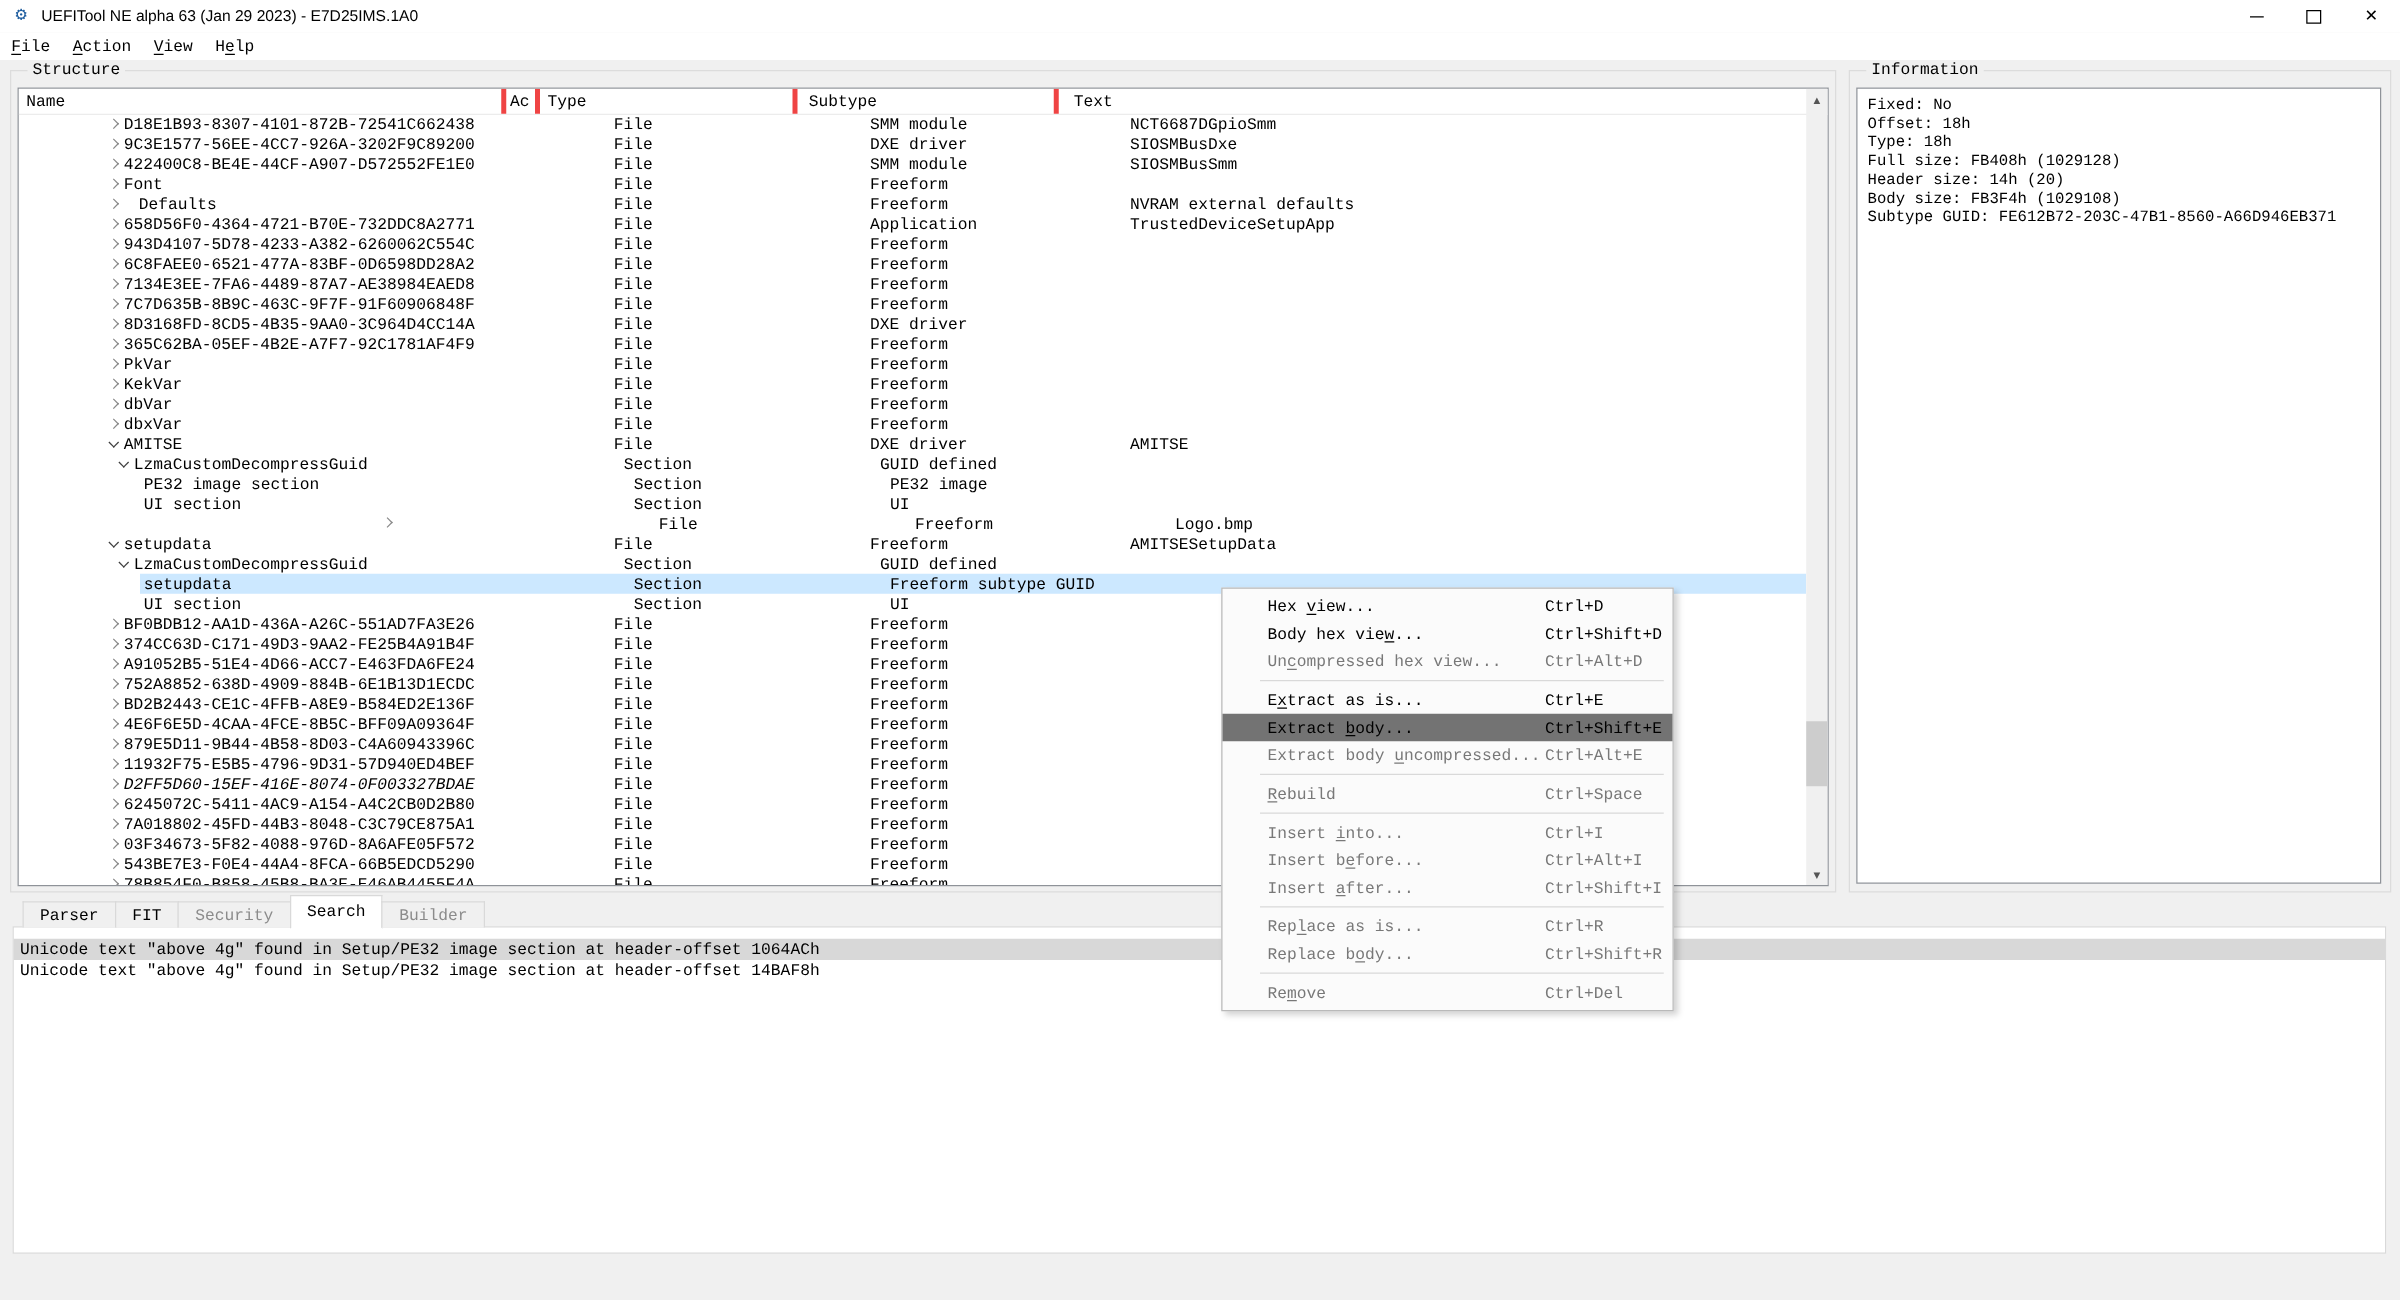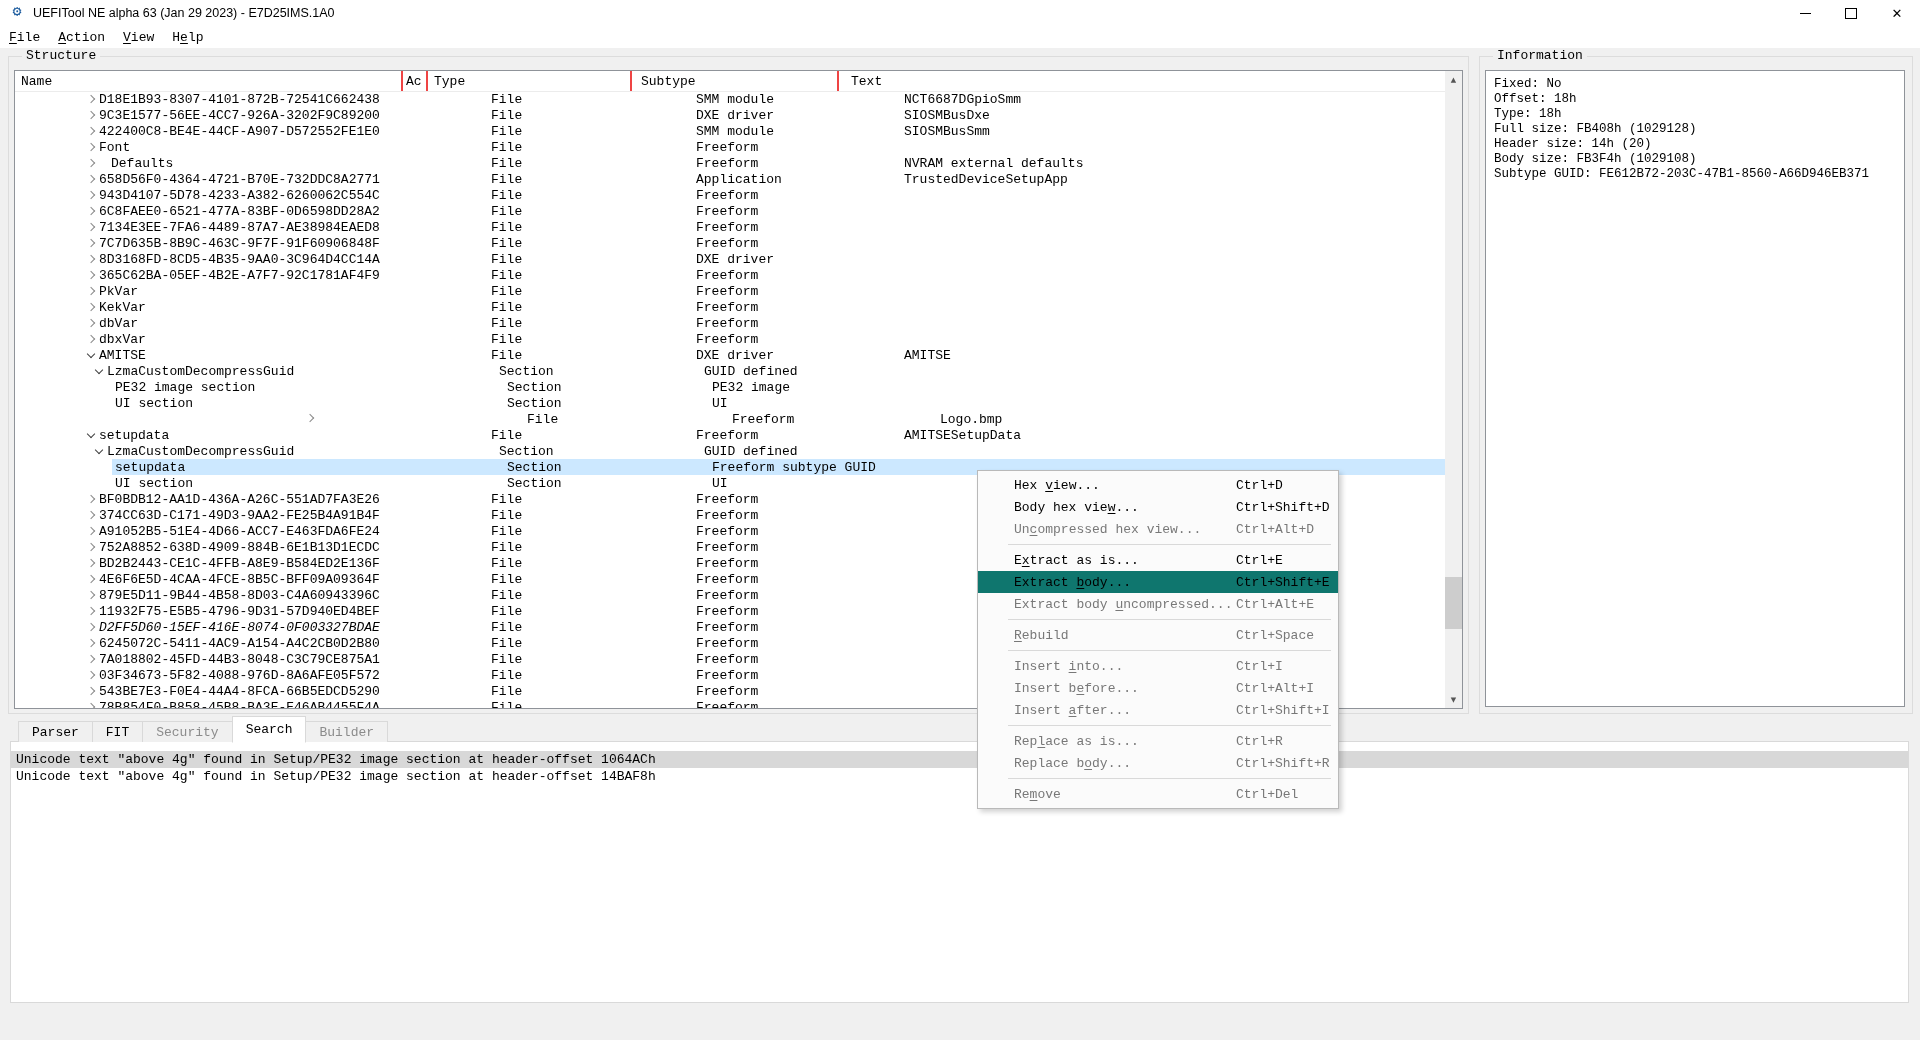--- a/index.html
+++ b/index.html
@@ -23,21 +23,21 @@
 
   
   .groupbox{position:absolute;border:1px solid #dcdcdc;background:#f0f0f0;}
   .gb-label{position:absolute;top:-9px;left:13px;background:#f0f0f0;padding:0 4px;font-size:13px;color:#000;}
   #gb-structure{left:8px;top:56px;width:1459px;height:656px;}
   #gb-info{left:1479px;top:56px;width:432px;height:656px;}
 
   
   .tree-frame{position:absolute;left:5px;top:13px;width:1447px;height:637px;background:#fff;border:1px solid #8f9399;overflow:hidden;}
   .tree-header{position:relative;height:20px;display:flex;font-size:13px;color:#000;background:#fff;border-bottom:1px solid #ececec;}
-  .th{display:flex;align-items:center;border-right:2px solid #ef4444;overflow:hidden;}
+  .th{display:flex;align-items:center;border-right:4px solid #ef4444;overflow:hidden;}
   .th:last-child{border-right:none;}
   .th-name{width:380px;padding-left:6px;}
   .th-ac{width:20px;padding-left:3px;}
   .th-type{width:196px;padding-left:6px;}
   .th-subtype{width:196px;padding-left:9px;}
   .th-text{flex:1;padding-left:12px;}
   .tree-rows{position:absolute;left:0;top:20px;right:17px;bottom:0;overflow:hidden;}
   .trow{position:relative;height:16px;display:flex;font-size:13px;color:#000;white-space:pre;}
   .trow .hl{position:absolute;left:97px;right:0;top:0;bottom:0;background:#cce8ff;}
   .tcell{position:relative;display:flex;align-items:center;overflow:hidden;z-index:1;}
@@ -68,21 +68,21 @@
   .tab.active{height:25px;background:#fff;border-bottom:1px solid #fff;margin-bottom:-1px;}
   .tab.disabled{color:#8b8b8b;}
   .tab-pane{position:absolute;left:10px;top:741px;width:1899px;height:262px;background:#fff;border:1px solid #d9d9d9;box-sizing:border-box;padding-top:9px;z-index:1;}
   .msg{height:17px;line-height:17px;font-size:13px;color:#000;padding-left:5px;white-space:pre;}
   .msg.selected{background:#d8d8d8;}
 
   
   .context-menu{position:absolute;left:977px;top:470px;width:360px;background:#fbfbfb;border:1px solid #b9b9b9;padding:3px 0;z-index:10;box-shadow:3px 3px 5px rgba(0,0,0,0.18);}
   .cm-item{position:relative;height:22px;display:flex;align-items:center;padding-left:36px;font-size:13px;color:#000;white-space:pre;}
   .cm-item.disabled{color:#787878;}
-  .cm-item.highlight{background:#0f766e;}
+  .cm-item.highlight{background:#737373;}
   .cm-shortcut{position:absolute;left:258px;}
   .cm-sep{height:1px;background:#d9d9d9;margin:4px 7px 4px 30px;}
 </style>
 </head>
 <body>
 
 <div class="window">
 
   <div class="titlebar">
     <div class="app-icon">⚙</div>

